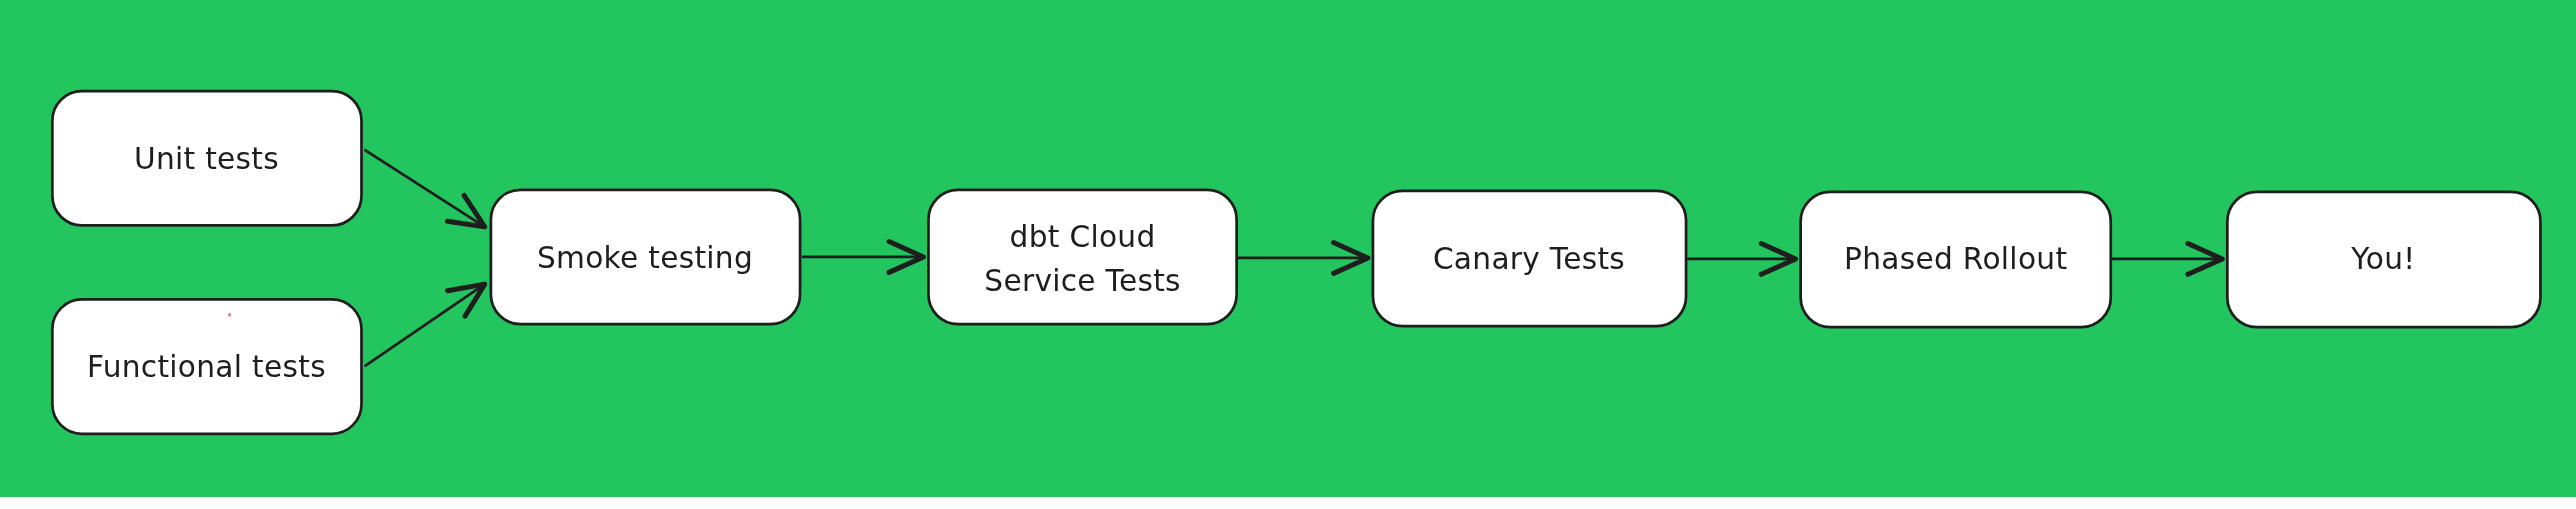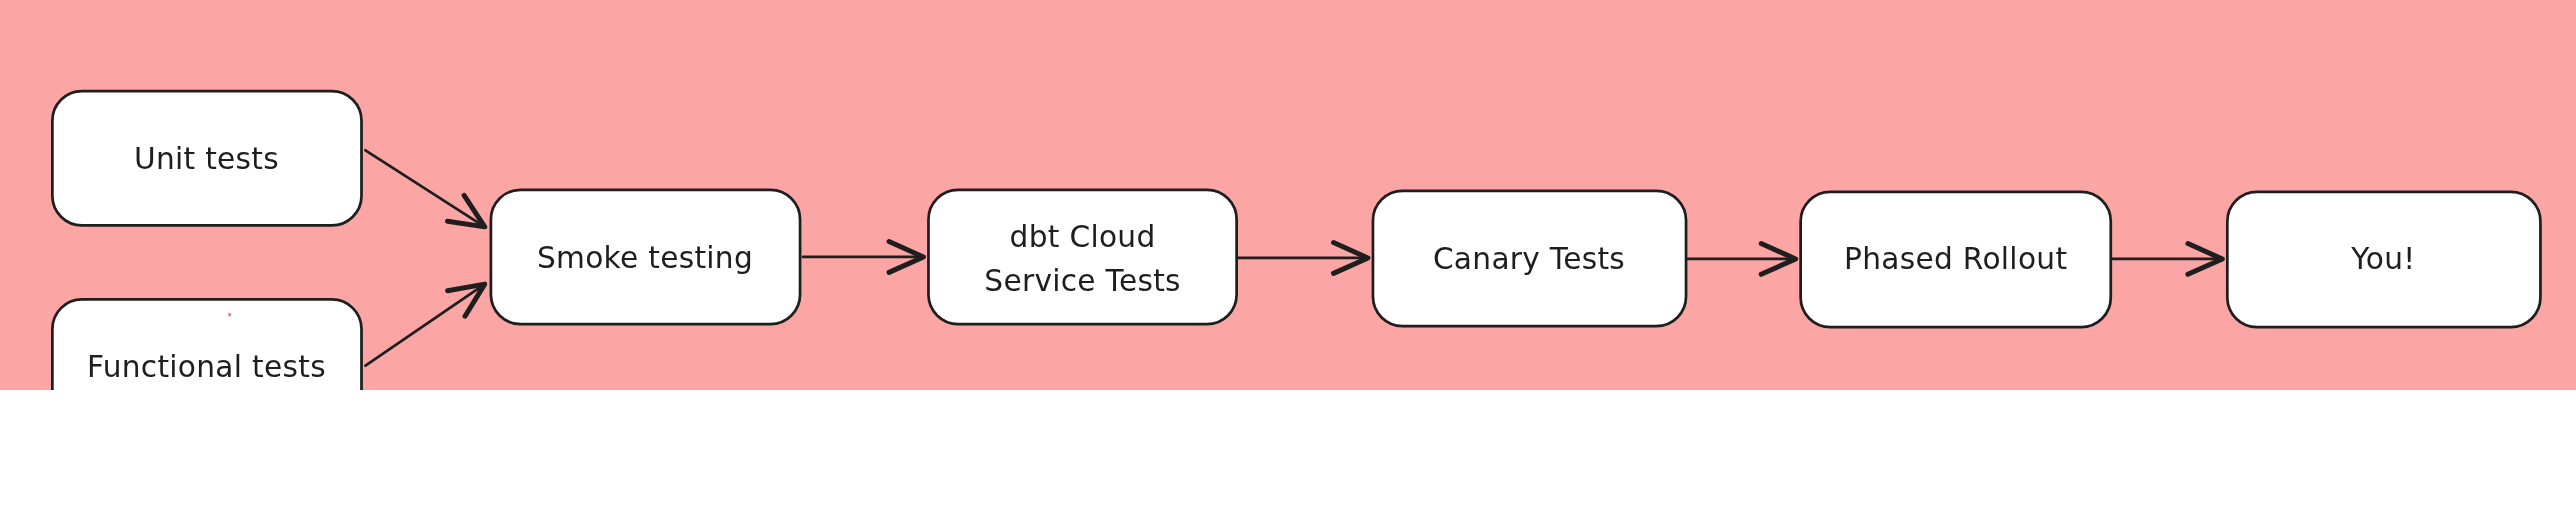--- a/index.html
+++ b/index.html
@@ -3,22 +3,22 @@
 <meta charset="utf-8">
 <style>
   html, body {
     margin: 0;
     padding: 0;
     background: #ffffff;
   }
   .canvas-wrap {
     position: relative;
     width: 2576px;
-    height: 390px;
-    background: #fca5a5;
+    height: 497px;
+    background: #22c55e;
     overflow: hidden;
     font-family: "DejaVu Sans", "Liberation Sans", sans-serif;
   }
   svg.flowchart {
     position: absolute;
     left: 0;
     top: 0;
     display: block;
   }
   .node-box {

